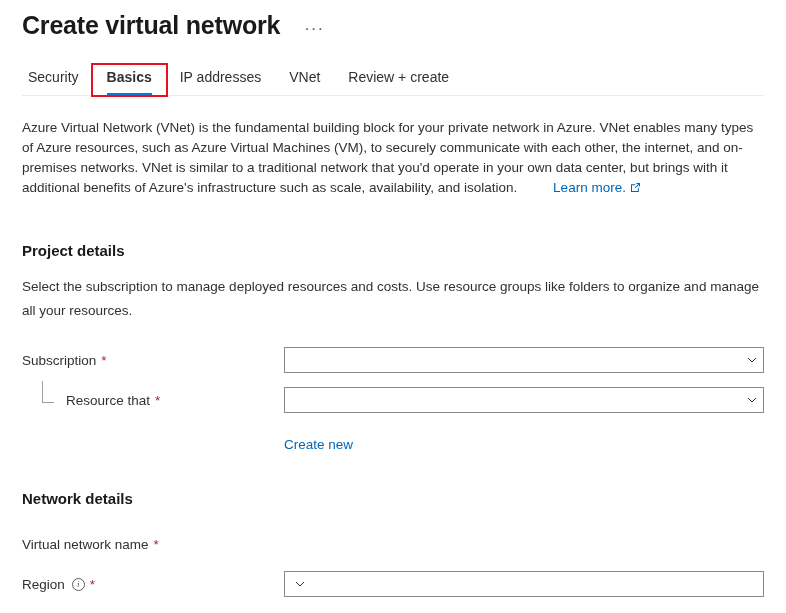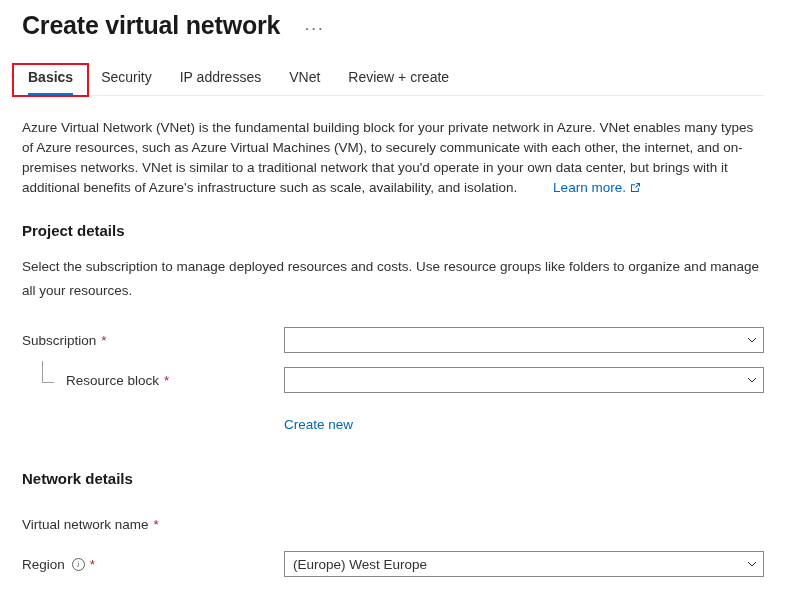--- a/index.html
+++ b/index.html
@@ -91,21 +91,21 @@
     position: relative;
     margin-left: 4px;
     vertical-align: -1px;
   }
   .ext-icon svg { display: block; }
 
   .section-head {
     font-size: 15px;
     font-weight: 600;
     color: #1b1a19;
-    margin-top: 24px;
+    margin-top: 44px;
   }
   .section-head.instance { margin-top: 38px; }
 
   .section-desc {
     font-size: 13.5px;
     line-height: 24px;
     color: #323130;
     margin-top: 16px;
     max-width: 742px;
   }
@@ -207,22 +207,22 @@
 <body>
 
 <div class="page">
 
   <div class="title-row">
     <h1 class="page-title">Create virtual network</h1>
     <span class="ellipsis-btn">···</span>
   </div>
 
   <div class="tabs">
+    <div class="tab">Security</div>
     <div class="tab selected highlighted">Basics</div>
-    <div class="tab">Security</div>
     <div class="tab">IP addresses</div>
     <div class="tab">VNet</div>
     <div class="tab">Review + create</div>
   </div>
 
   <p class="intro"><span>Azure Virtual Network (VNet) is the fundamental building block for your private network in Azure. VNet enables many types of Azure resources, such as Azure Virtual Machines (VM), to securely communicate with each other, the internet, and on-premises networks. VNet is similar to a traditional network that you'd operate in your own data center, but brings with it additional benefits of Azure's infrastructure such as scale, availability, and isolation. </span><a class="link">Learn more.</a><span class="ext-icon"><svg width="11" height="11" viewBox="0 0 11 11">
           <path d="M1 2.2h4.2V3.2H2V9h5.8V5.8h1V10H1z" fill="#0067b8"></path>
           <path d="M6.4 1h3.6v3.6h-1V2.7L5.6 6.1l-.7-.7 3.4-3.4H6.4z" fill="#0067b8"></path>
         </svg></span></p>
 
@@ -241,21 +241,21 @@
           <svg width="12" height="12" viewBox="0 0 12 12">
             <path d="M2 4l4 4 4-4" stroke="#323130" stroke-width="1" fill="none"></path>
           </svg>
         </span>
     </div>
   </div>
 
   <div class="field-row">
     <div class="field-label indent">
       <span class="tree-elbow"></span>
-      <span>Resource block</span>
+      <span>Resource that</span>
       <span class="req">*</span>
     </div>
     <div class="control combo">
       <span class="val"></span>
       <span class="chev">
           <svg width="12" height="12" viewBox="0 0 12 12">
             <path d="M2 4l4 4 4-4" stroke="#323130" stroke-width="1" fill="none"></path>
           </svg>
         </span>
     </div>
@@ -275,21 +275,20 @@
     </div>
   </div>
 
   <div class="field-row">
     <div class="field-label">
       <span>Region</span>
       <span class="info-icon">i</span>
       <span class="req">*</span>
     </div>
     <div class="control combo">
-      <span class="val">(Europe) West Europe</span>
       <span class="chev">
           <svg width="12" height="12" viewBox="0 0 12 12">
             <path d="M2 4l4 4 4-4" stroke="#323130" stroke-width="1" fill="none"></path>
           </svg>
         </span>
     </div>
   </div>
 
 </div>
 

